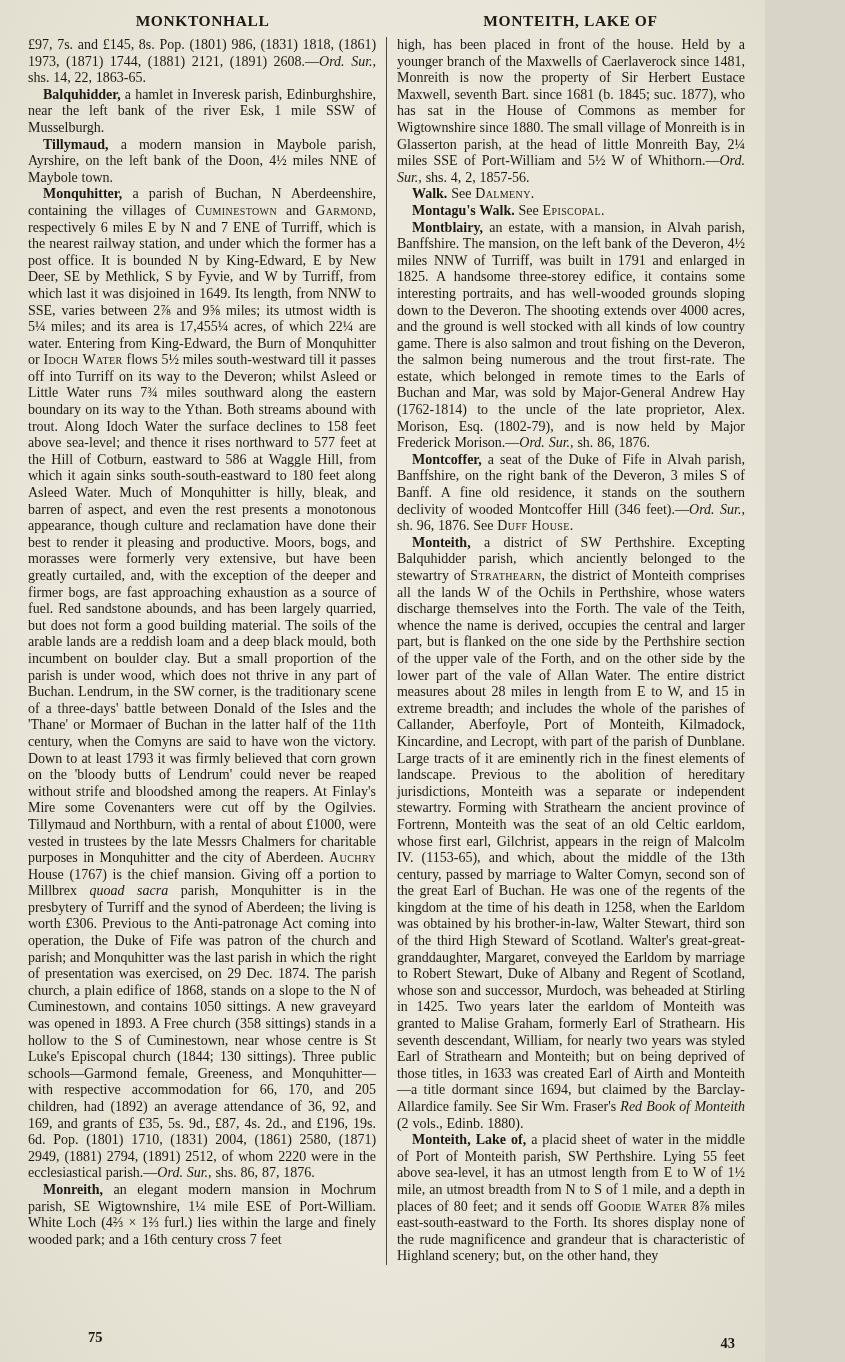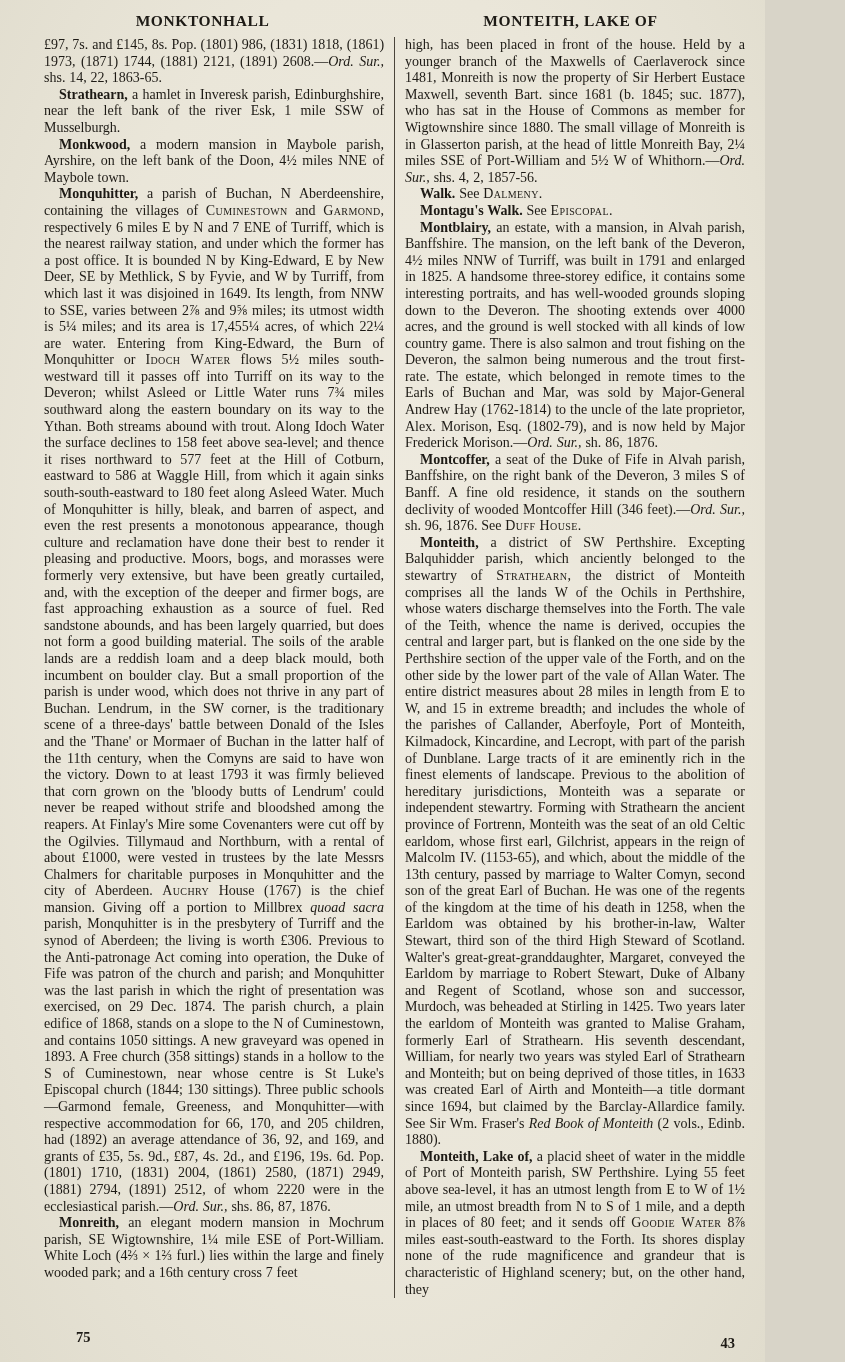--- a/index.html
+++ b/index.html
@@ -32,21 +32,20 @@
     text-align: center;
     font-weight: bold;
     font-size: 15.5px;
     letter-spacing: 0.6px;
     white-space: nowrap;
   }
   .head-gap { width: 21px; }
   .columns {
     display: flex;
     margin-top: 7px;
-    margin-left: 16px;
   }
   .col {
     width: 388px;
     text-align: justify;
     font-size: 14px;
     line-height: 16.6px;
     word-spacing: 0.3px;
   }
   .divider {
     width: 1px;
@@ -56,40 +55,41 @@
   }
   .para { margin: 0; }
   .para.indent { text-indent: 15px; }
   .seg-b { font-weight: bold; }
   .seg-i { font-style: italic; }
   .seg-sc { font-variant: small-caps; letter-spacing: 0.4px; }
   .page-number {
     position: absolute;
     font-weight: bold;
     font-size: 14.5px;
+    margin-left: 12px;
   }
   .pn-left { left: 76px; bottom: 16px; }
   .pn-right { right: 30px; bottom: 10px; }
 </style>
 </head>
 <body>
 
 <div class="page">
 
   <div class="running-head">
     <div class="head-cell">MONKTONHALL</div>
     <div class="head-gap"></div>
     <div class="head-cell">MONTEITH, LAKE OF</div>
   </div>
 
   <div class="columns">
     <div class="col" id="col-left">
         <p class="para"><span class="seg-n">£97, 7s. and £145, 8s. Pop. (1801) 986, (1831) 1818, (1861) 1973, (1871) 1744, (1881) 2121, (1891) 2608.—</span><span class="seg-i">Ord. Sur.,</span><span class="seg-n"> shs. 14, 22, 1863-65.</span></p>
-        <p class="para indent"><span class="seg-b">Strathearn,</span><span class="seg-n"> a hamlet in Inveresk parish, Edinburghshire, near the left bank of the river Esk, 1 mile SSW of Musselburgh.</span></p>
-        <p class="para indent"><span class="seg-b">Monkwood,</span><span class="seg-n"> a modern mansion in Maybole parish, Ayrshire, on the left bank of the Doon, 4½ miles NNE of Maybole town.</span></p>
+        <p class="para indent"><span class="seg-b">Balquhidder,</span><span class="seg-n"> a hamlet in Inveresk parish, Edinburghshire, near the left bank of the river Esk, 1 mile SSW of Musselburgh.</span></p>
+        <p class="para indent"><span class="seg-b">Tillymaud,</span><span class="seg-n"> a modern mansion in Maybole parish, Ayrshire, on the left bank of the Doon, 4½ miles NNE of Maybole town.</span></p>
         <p class="para indent"><span class="seg-b">Monquhitter,</span><span class="seg-n"> a parish of Buchan, N Aberdeenshire, containing the villages of </span><span class="seg-sc">Cuminestown</span><span class="seg-n"> and </span><span class="seg-sc">Garmond</span><span class="seg-n">, respectively 6 miles E by N and 7 ENE of Turriff, which is the nearest railway station, and under which the former has a post office. It is bounded N by King-Edward, E by New Deer, SE by Methlick, S by Fyvie, and W by Turriff, from which last it was disjoined in 1649. Its length, from NNW to SSE, varies between 2⅞ and 9⅝ miles; its utmost width is 5¼ miles; and its area is 17,455¼ acres, of which 22¼ are water. Entering from King-Edward, the Burn of Monquhitter or </span><span class="seg-sc">Idoch Water</span><span class="seg-n"> flows 5½ miles south-westward till it passes off into Turriff on its way to the Deveron; whilst Asleed or Little Water runs 7¾ miles southward along the eastern boundary on its way to the Ythan. Both streams abound with trout. Along Idoch Water the surface declines to 158 feet above sea-level; and thence it rises northward to 577 feet at the Hill of Cotburn, eastward to 586 at Waggle Hill, from which it again sinks south-south-eastward to 180 feet along Asleed Water. Much of Monquhitter is hilly, bleak, and barren of aspect, and even the rest presents a monotonous appearance, though culture and reclamation have done their best to render it pleasing and productive. Moors, bogs, and morasses were formerly very extensive, but have been greatly curtailed, and, with the exception of the deeper and firmer bogs, are fast approaching exhaustion as a source of fuel. Red sandstone abounds, and has been largely quarried, but does not form a good building material. The soils of the arable lands are a reddish loam and a deep black mould, both incumbent on boulder clay. But a small proportion of the parish is under wood, which does not thrive in any part of Buchan. Lendrum, in the SW corner, is the traditionary scene of a three-days' battle between Donald of the Isles and the 'Thane' or Mormaer of Buchan in the latter half of the 11th century, when the Comyns are said to have won the victory. Down to at least 1793 it was firmly believed that corn grown on the 'bloody butts of Lendrum' could never be reaped without strife and bloodshed among the reapers. At Finlay's Mire some Covenanters were cut off by the Ogilvies. Tillymaud and Northburn, with a rental of about £1000, were vested in trustees by the late Messrs Chalmers for charitable purposes in Monquhitter and the city of Aberdeen. </span><span class="seg-sc">Auchry</span><span class="seg-n"> House (1767) is the chief mansion. Giving off a portion to Millbrex </span><span class="seg-i">quoad sacra</span><span class="seg-n"> parish, Monquhitter is in the presbytery of Turriff and the synod of Aberdeen; the living is worth £306. Previous to the Anti-patronage Act coming into operation, the Duke of Fife was patron of the church and parish; and Monquhitter was the last parish in which the right of presentation was exercised, on 29 Dec. 1874. The parish church, a plain edifice of 1868, stands on a slope to the N of Cuminestown, and contains 1050 sittings. A new graveyard was opened in 1893. A Free church (358 sittings) stands in a hollow to the S of Cuminestown, near whose centre is St Luke's Episcopal church (1844; 130 sittings). Three public schools—Garmond female, Greeness, and Monquhitter—with respective accommodation for 66, 170, and 205 children, had (1892) an average attendance of 36, 92, and 169, and grants of £35, 5s. 9d., £87, 4s. 2d., and £196, 19s. 6d. Pop. (1801) 1710, (1831) 2004, (1861) 2580, (1871) 2949, (1881) 2794, (1891) 2512, of whom 2220 were in the ecclesiastical parish.—</span><span class="seg-i">Ord. Sur.,</span><span class="seg-n"> shs. 86, 87, 1876.</span></p>
         <p class="para indent"><span class="seg-b">Monreith,</span><span class="seg-n"> an elegant modern mansion in Mochrum parish, SE Wigtownshire, 1¼ mile ESE of Port-William. White Loch (4⅔ × 1⅔ furl.) lies within the large and finely wooded park; and a 16th century cross 7 feet</span></p>
       </div>
     <div class="divider"></div>
     <div class="col" id="col-right">
         <p class="para"><span class="seg-n">high, has been placed in front of the house. Held by a younger branch of the Maxwells of Caerlaverock since 1481, Monreith is now the property of Sir Herbert Eustace Maxwell, seventh Bart. since 1681 (b. 1845; suc. 1877), who has sat in the House of Commons as member for Wigtownshire since 1880. The small village of Monreith is in Glasserton parish, at the head of little Monreith Bay, 2¼ miles SSE of Port-William and 5½ W of Whithorn.—</span><span class="seg-i">Ord. Sur.,</span><span class="seg-n"> shs. 4, 2, 1857-56.</span></p>
         <p class="para indent"><span class="seg-b">Walk.</span><span class="seg-n"> See </span><span class="seg-sc">Dalmeny</span><span class="seg-n">.</span></p>
         <p class="para indent"><span class="seg-b">Montagu's Walk.</span><span class="seg-n"> See </span><span class="seg-sc">Episcopal</span><span class="seg-n">.</span></p>
         <p class="para indent"><span class="seg-b">Montblairy,</span><span class="seg-n"> an estate, with a mansion, in Alvah parish, Banffshire. The mansion, on the left bank of the Deveron, 4½ miles NNW of Turriff, was built in 1791 and enlarged in 1825. A handsome three-storey edifice, it contains some interesting portraits, and has well-wooded grounds sloping down to the Deveron. The shooting extends over 4000 acres, and the ground is well stocked with all kinds of low country game. There is also salmon and trout fishing on the Deveron, the salmon being numerous and the trout first-rate. The estate, which belonged in remote times to the Earls of Buchan and Mar, was sold by Major-General Andrew Hay (1762-1814) to the uncle of the late proprietor, Alex. Morison, Esq. (1802-79), and is now held by Major Frederick Morison.—</span><span class="seg-i">Ord. Sur.,</span><span class="seg-n"> sh. 86, 1876.</span></p>
         <p class="para indent"><span class="seg-b">Montcoffer,</span><span class="seg-n"> a seat of the Duke of Fife in Alvah parish, Banffshire, on the right bank of the Deveron, 3 miles S of Banff. A fine old residence, it stands on the southern declivity of wooded Montcoffer Hill (346 feet).—</span><span class="seg-i">Ord. Sur.,</span><span class="seg-n"> sh. 96, 1876. See </span><span class="seg-sc">Duff House</span><span class="seg-n">.</span></p>

